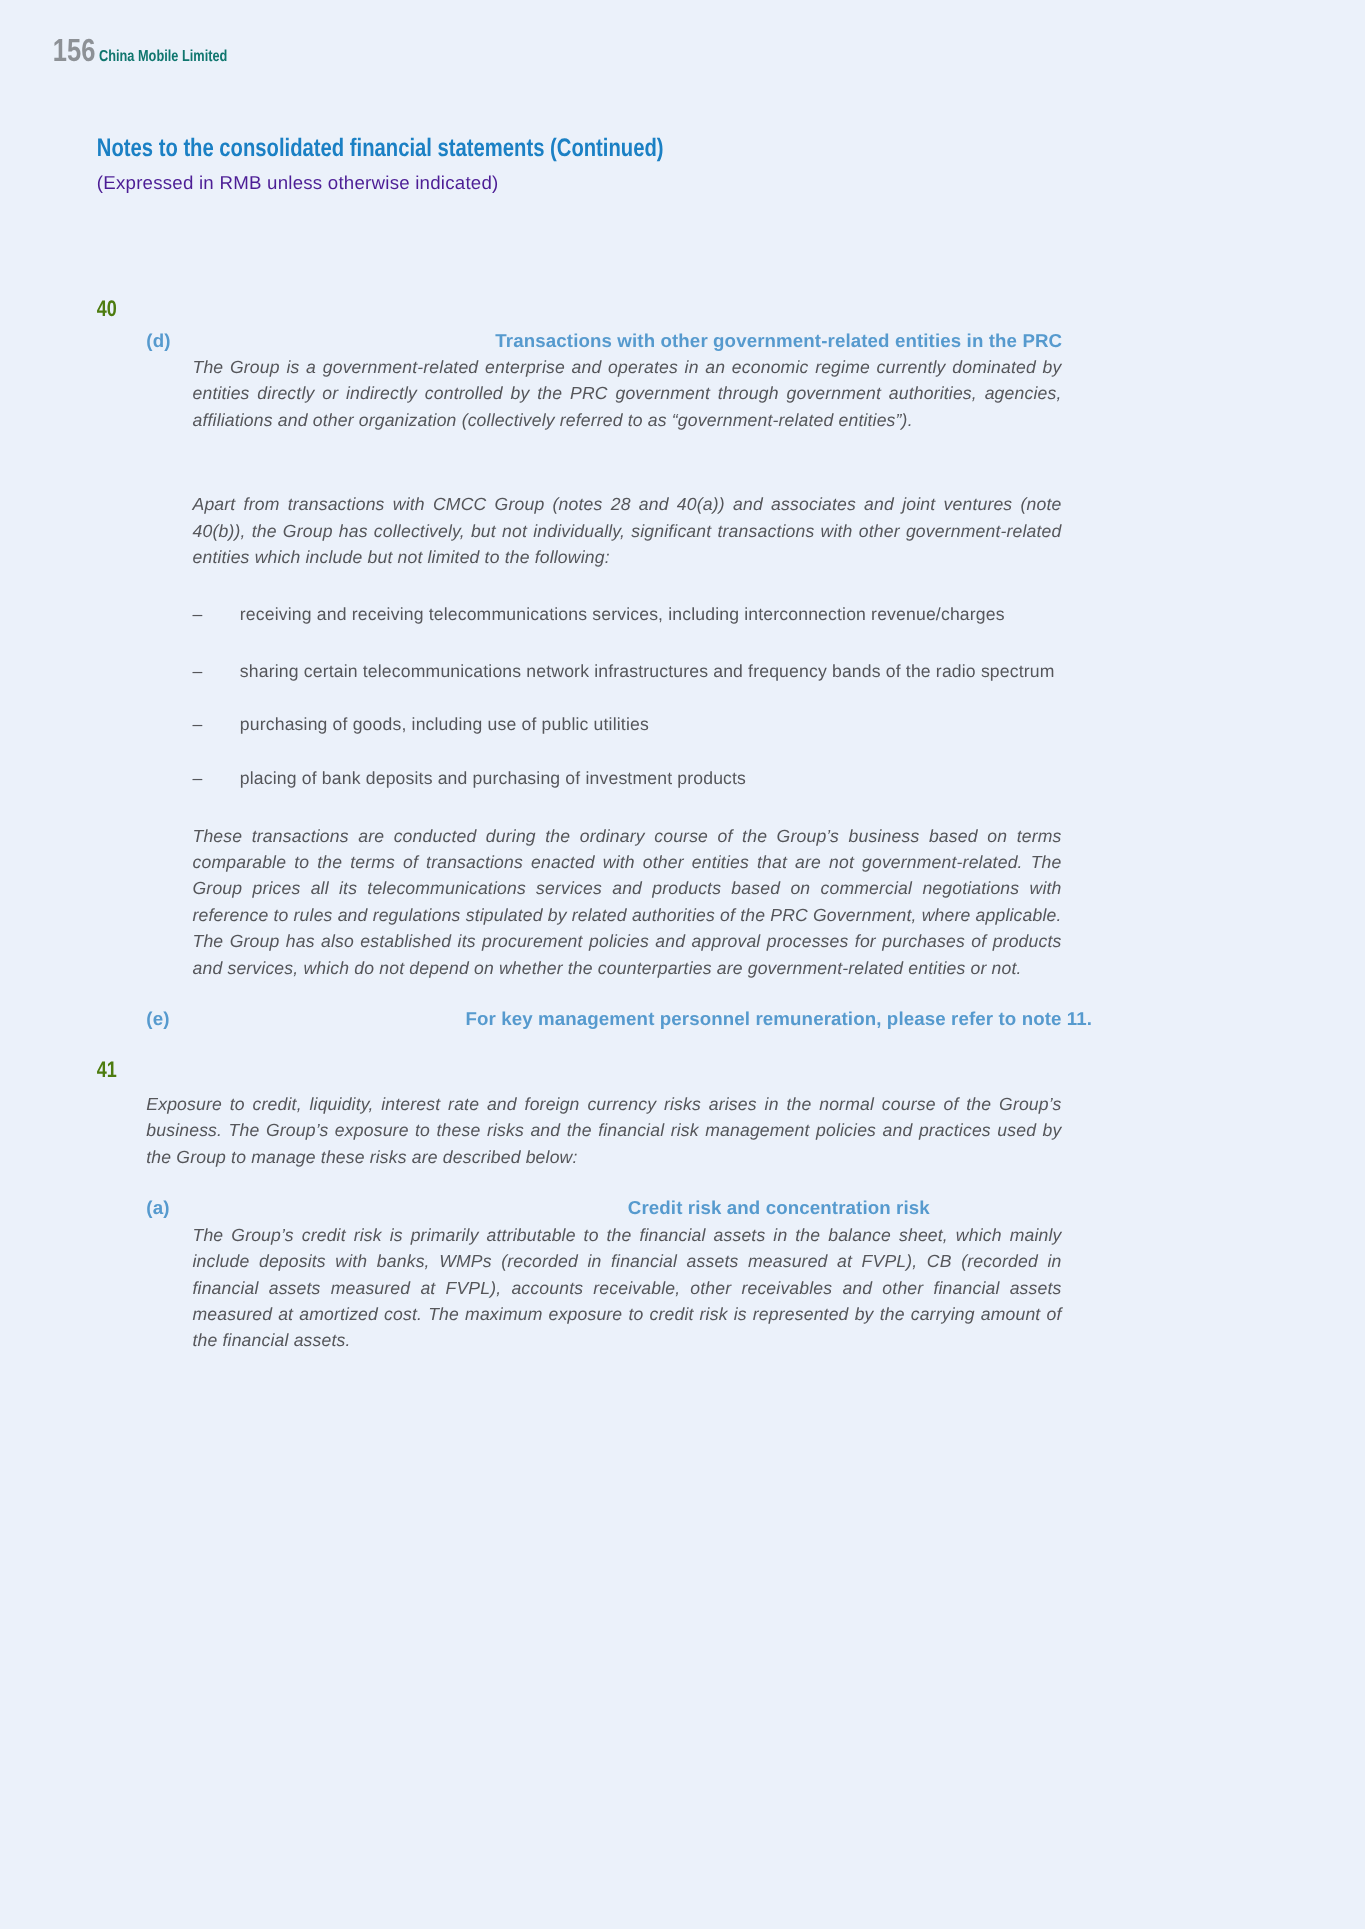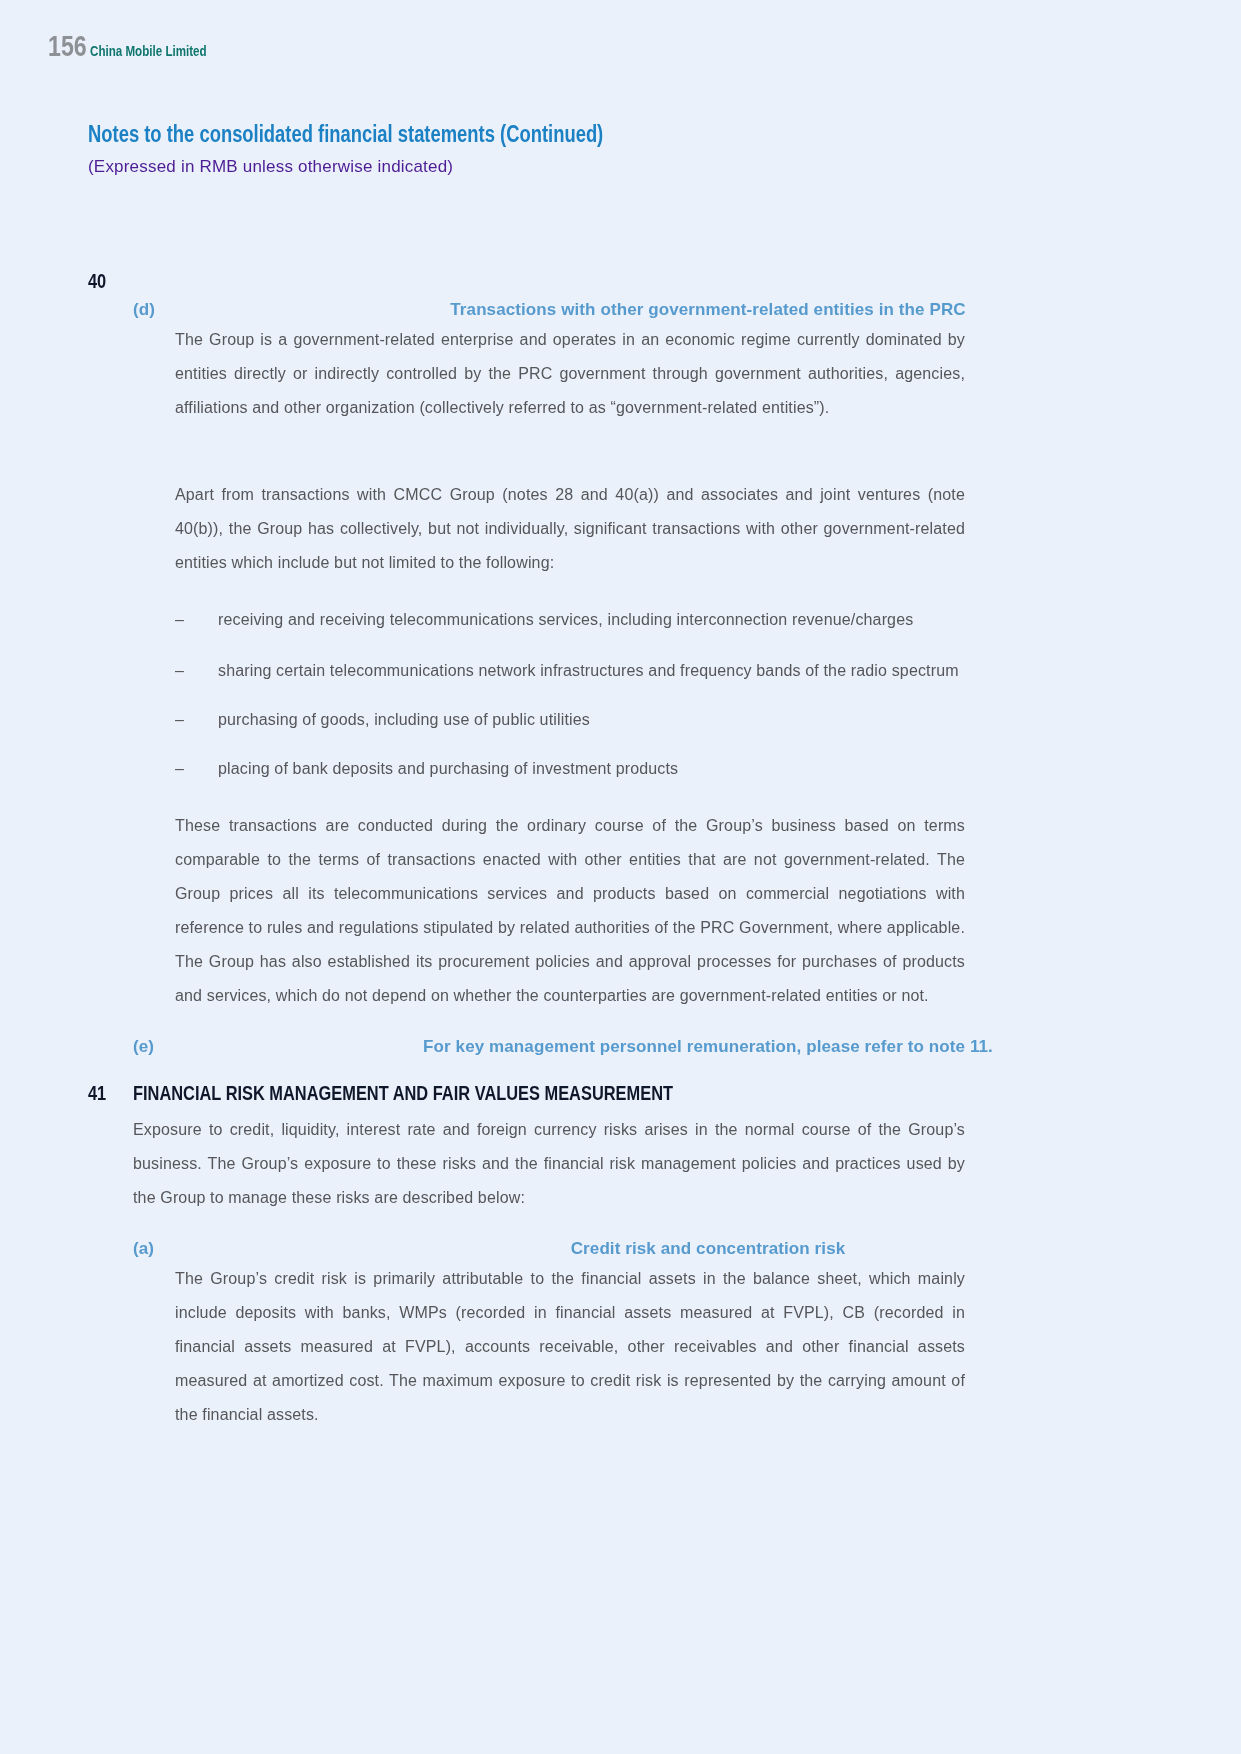--- a/index.html
+++ b/index.html
@@ -48,21 +48,21 @@
     font-size: 17px;
     color: #4c1d95;
     letter-spacing: 0.2px;
   }
   
   .section-heading {
     display: flex;
     margin-left: 88px;
     font-size: 20.5px;
     font-weight: bold;
-    color: #0f172a;
+    color: #4d7c0f;
   }
   .section-heading .num { width: 45px; }
   .s40 { margin-top: 92px; }
   .s41 { margin-top: 24px; }
   
   .subsec-heading {
     display: flex;
     margin-left: 133px;
     font-size: 17px;
     font-weight: bold;
@@ -72,24 +72,25 @@
   .subsec-heading .label { width: 42px; flex: 0 0 42px; }
   .subsec-heading .stitle { flex: 1; text-align: center; }
   .h-d { margin-top: 7px; }
   .h-e { margin-top: 24px; }
   .h-a { margin-top: 24px; }
   
   .body-block {
     margin-left: 175px;
     width: 790px;
     font-size: 16px;
-    line-height: 34px;
+    line-height: 24px;
     letter-spacing: 0.15px;
     text-align: justify;
     color: #55565a;
+    font-style: italic;
   }
   .intro-block {
     margin-left: 133px;
     width: 832px;
   }
   .p1 { margin-top: 3px; }
   .p2 { margin-top: 53px; }
   .p3 { margin-top: 27px; }
   .pa { margin-top: 3px; }
   .p-intro { margin-top: 8px; }
@@ -153,21 +154,20 @@
 
 <p class="body-block p3">These transactions are conducted during the ordinary course of the Group’s business based on terms comparable to the terms of transactions enacted with other entities that are not government-related. The Group prices all its telecommunications services and products based on commercial negotiations with reference to rules and regulations stipulated by related authorities of the PRC Government, where applicable. The Group has also established its procurement policies and approval processes for purchases of products and services, which do not depend on whether the counterparties are government-related entities or not.</p>
 
 <div class="subsec-heading h-e">
   <span class="label">(e)</span>
   <span class="stitle">For key management personnel remuneration, please refer to note 11.</span>
 </div>
 
 <div class="section-heading s41">
   <span class="num"><span class="cond">41</span></span>
-  <span><span class="cond">FINANCIAL RISK MANAGEMENT AND FAIR VALUES MEASUREMENT</span></span>
 </div>
 
 <p class="body-block intro-block p-intro">Exposure to credit, liquidity, interest rate and foreign currency risks arises in the normal course of the Group’s business. The Group’s exposure to these risks and the financial risk management policies and practices used by the Group to manage these risks are described below:</p>
 
 <div class="subsec-heading h-a">
   <span class="label">(a)</span>
   <span class="stitle">Credit risk and concentration risk</span>
 </div>
 
 <p class="body-block pa">The Group’s credit risk is primarily attributable to the financial assets in the balance sheet, which mainly include deposits with banks, WMPs (recorded in financial assets measured at FVPL), CB (recorded in financial assets measured at FVPL), accounts receivable, other receivables and other financial assets measured at amortized cost. The maximum exposure to credit risk is represented by the carrying amount of the financial assets.</p>

